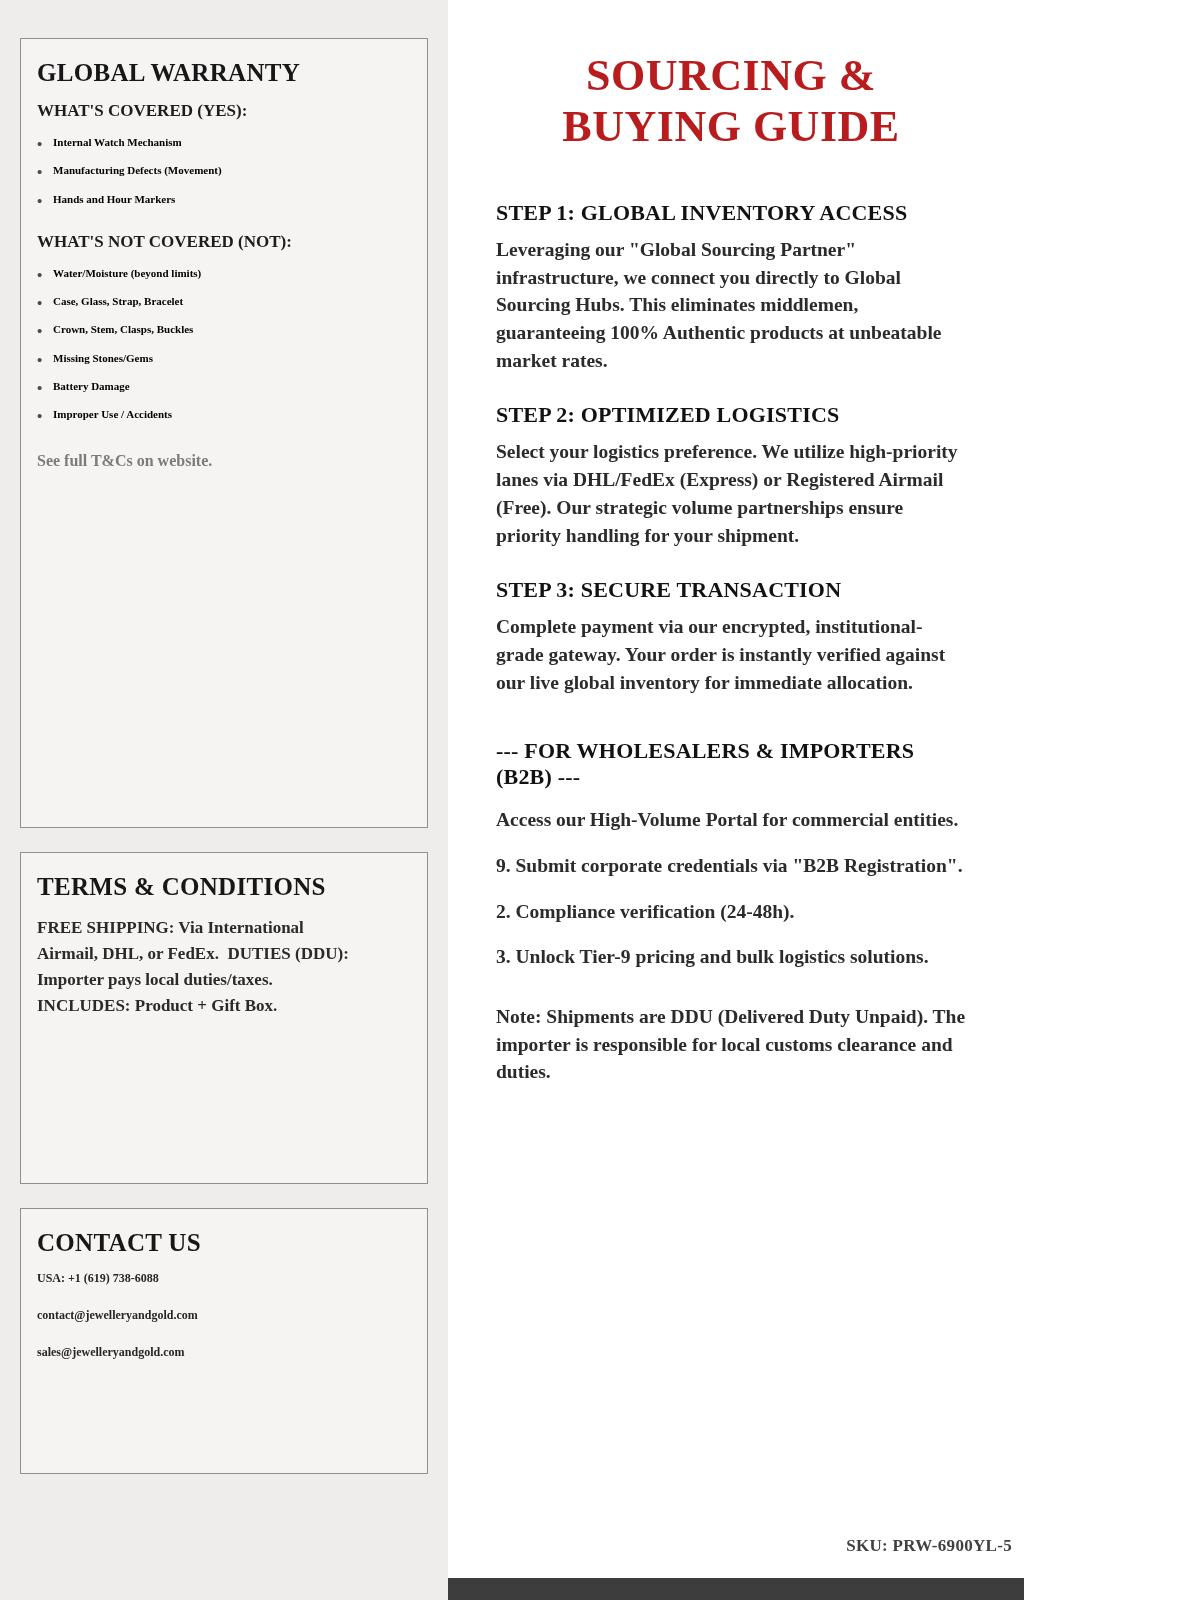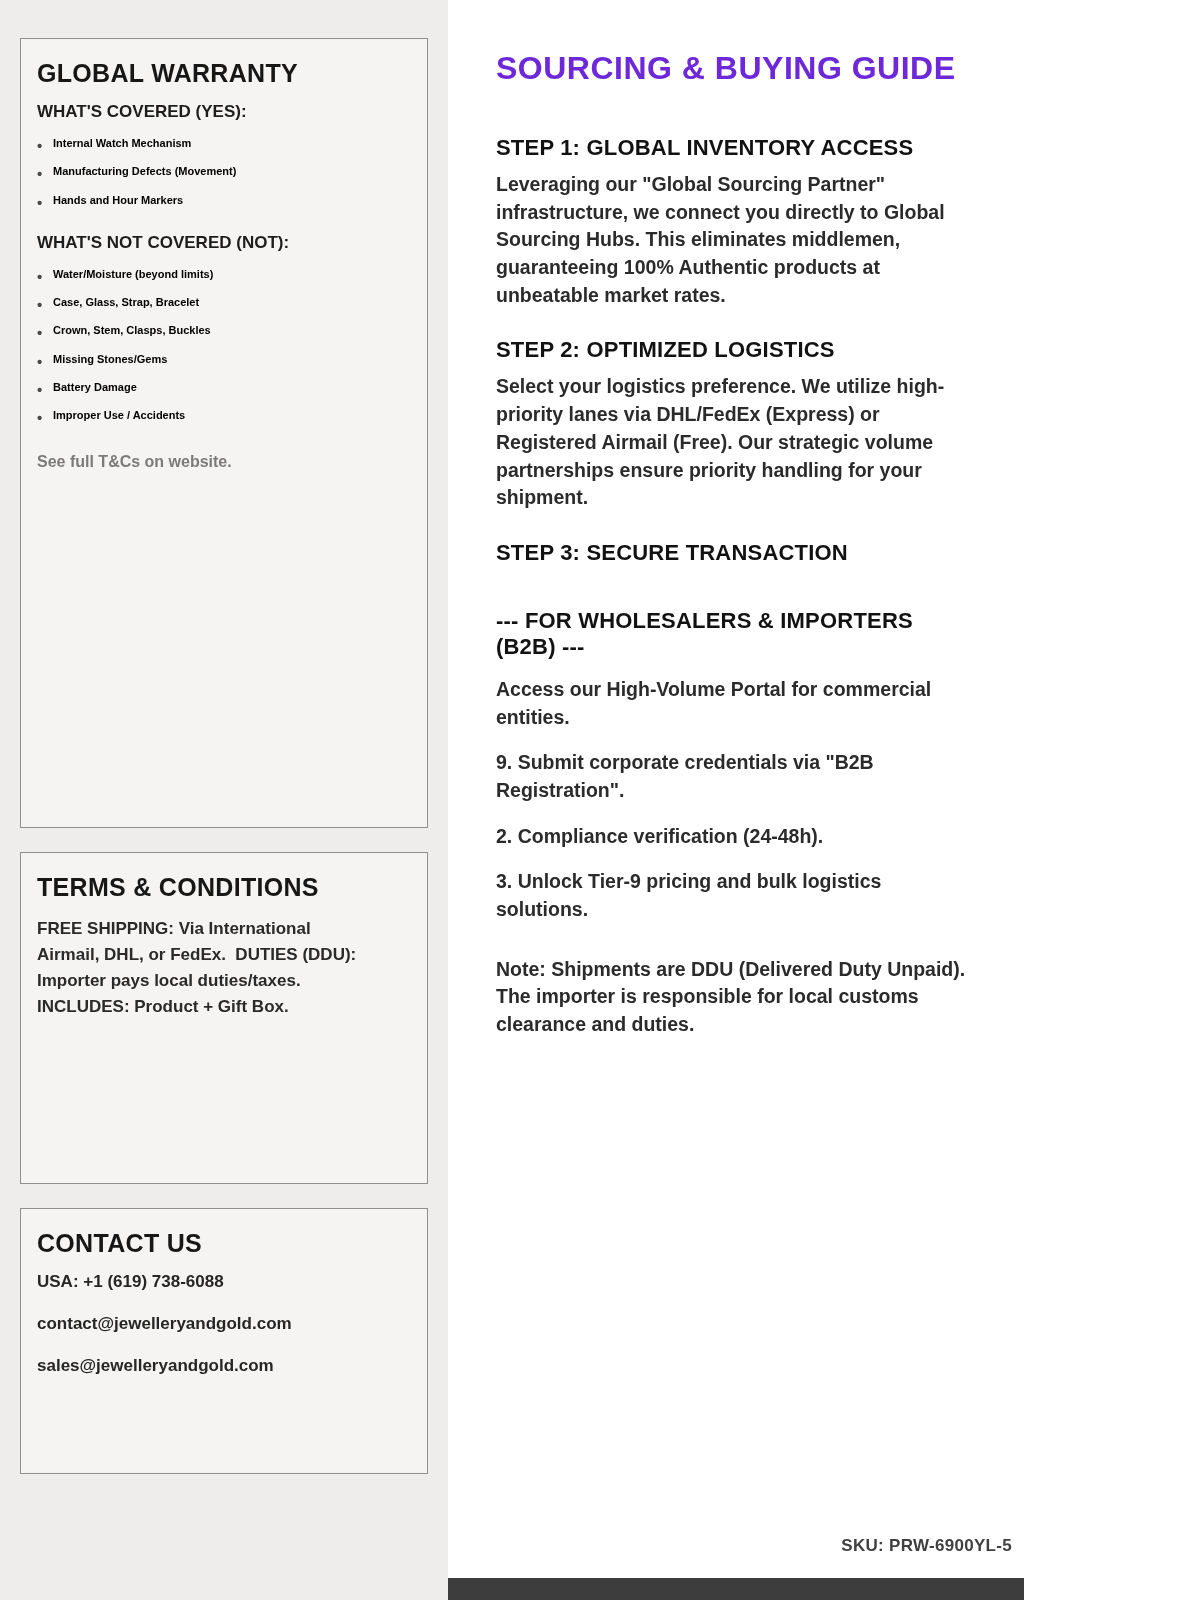--- a/index.html
+++ b/index.html
@@ -1,21 +1,21 @@
 <!DOCTYPE html>
 <html><head>
 <meta charset="utf-8">
 <style>
   html, body { margin: 0; padding: 0; }
   .page {
     position: relative;
     width: 1024px;
     height: 1600px;
     background: #ffffff;
-    font-family: Liberation Sans, sans-serif;
+    font-family: Liberation Serif, serif;
     color: #222;
     display: flex;
     overflow: hidden;
     box-sizing: border-box;
   }
 
   
   .sidebar {
     width: 448px;
     min-width: 448px;
@@ -78,38 +78,38 @@
     font-size: 17px;
     font-weight: bold;
     color: #2a2a2a;
     line-height: 1.53;
     white-space: pre-wrap;
     max-width: 330px;
   }
   .contact-box { min-height: 266px; }
   .contact-line {
     margin: 0 0 22px 0;
-    font-size: 17px;
+    font-size: 12px;
     font-weight: bold;
     color: #262626;
   }
 
   
   .main {
     flex: 1;
     padding: 50px 58px 0 48px;
     box-sizing: border-box;
   }
   .main h1 {
     margin: 0 0 48px 0;
-    font-size: 32px;
+    font-size: 44px;
     font-weight: bold;
     letter-spacing: 0.5px;
-    text-align: left;
-    color: #6d28d9;
+    text-align: center;
+    color: #b91c1c;
   }
   .step h2, .b2b h2 {
     margin: 0 0 10px 0;
     font-size: 22px;
     font-weight: bold;
     color: #121212;
     letter-spacing: 0.2px;
   }
   .step p {
     margin: 0 0 28px 0;
@@ -199,20 +199,21 @@
       <p>Leveraging our "Global Sourcing Partner" infrastructure, we connect you directly to Global Sourcing Hubs. This eliminates middlemen, guaranteeing 100% Authentic products at unbeatable market rates.</p>
     </section>
 
     <section class="step">
       <h2>STEP 2: OPTIMIZED LOGISTICS</h2>
       <p>Select your logistics preference. We utilize high-priority lanes via DHL/FedEx (Express) or Registered Airmail (Free). Our strategic volume partnerships ensure priority handling for your shipment.</p>
     </section>
 
     <section class="step">
       <h2>STEP 3: SECURE TRANSACTION</h2>
+      <p>Complete payment via our encrypted, institutional-grade gateway. Your order is instantly verified against our live global inventory for immediate allocation.</p>
     </section>
 
 
     <section class="b2b">
       <h2>--- FOR WHOLESALERS &amp; IMPORTERS (B2B) ---</h2>
       <p class="b2b-intro">Access our High-Volume Portal for commercial entities.</p>
       <p class="b2b-item">9. Submit corporate credentials via "B2B Registration".</p>
       <p class="b2b-item">2. Compliance verification (24-48h).</p>
       <p class="b2b-item">3. Unlock Tier-9 pricing and bulk logistics solutions.</p>
       <p class="b2b-note">Note: Shipments are DDU (Delivered Duty Unpaid). The importer is responsible for local customs clearance and duties.</p>

